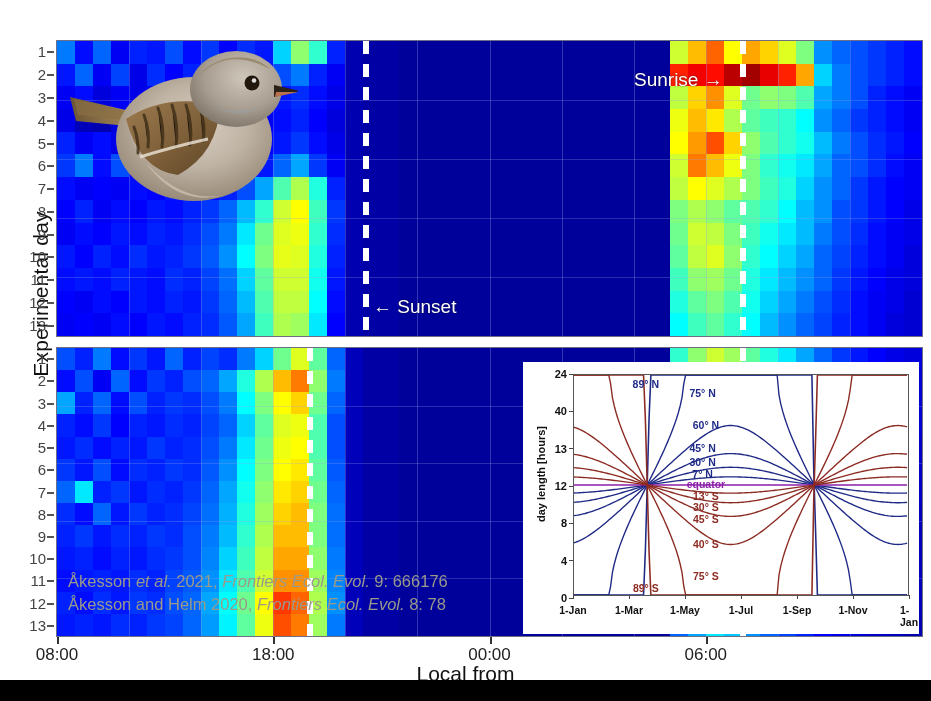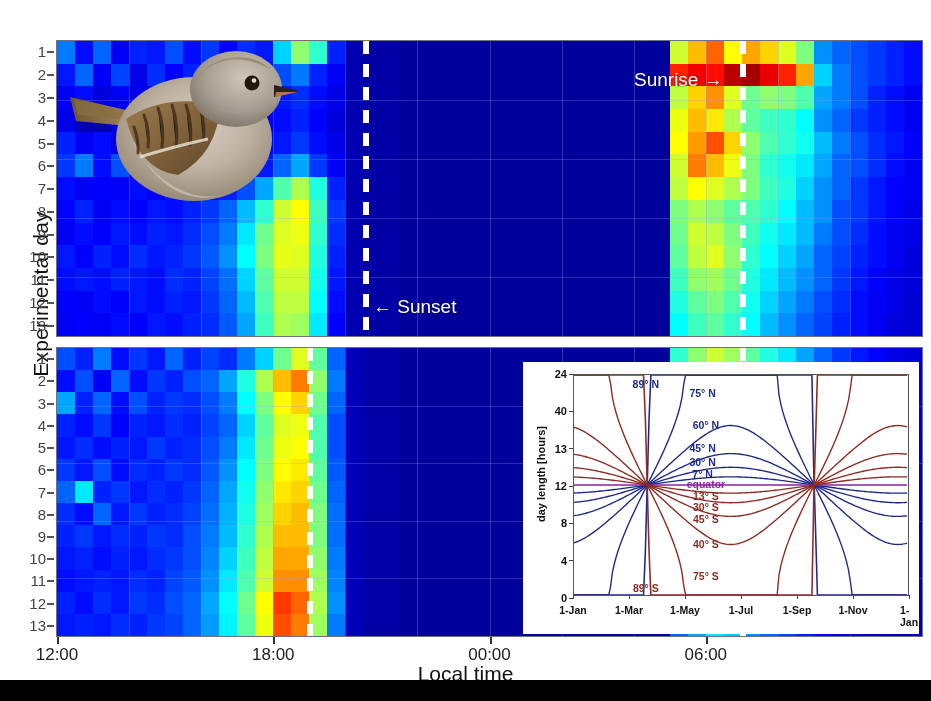--- a/index.html
+++ b/index.html
@@ -1435,20 +1435,22 @@
     <path d="M140 66 Q164 88 196 70 Q168 82 144 70 Z" fill="#9aa0a2" opacity=".8"></path>
 
     <circle cx="184" cy="48" r="7.5" fill="#21170d"></circle>
     <circle cx="186" cy="45.5" r="2.3" fill="#ffffff" opacity=".85"></circle>
 
     <path d="M206 50 L232 56 L206 62 Z" fill="#2b2118"></path>
     <path d="M208 57 L230 57 L207 62 Z" fill="#b9714e"></path>
   </svg>
 
   <div class="credit">
+    <div id="creditL2"><span>Åkesson </span><i>et al.</i><span> 2021, </span><i>Frontiers Ecol. Evol.</i><span> 9: 666176</span></div>
+    <div id="creditL3"><span>Åkesson and Helm 2020, </span><i>Frontiers Ecol. Evol.</i><span> 8: 78</span></div>
   </div>
 
   <div id="inset">
     <div class="ins-ylab">day length [hours]</div>
     <div id="insetTicksY">
         <div class="ins-yt" style="left:16px;top:234.0px">0</div>
         <div style="position:absolute;left:44px;top:233.5px;
             width:4px;height:1px;background:#444"></div>
         <div class="ins-yt" style="left:16px;top:196.7px">4</div>
         <div style="position:absolute;left:44px;top:196.2px;
@@ -1577,25 +1579,25 @@
       <div class="ytickmark" style="top:558.2px"></div>
       <div class="ytick" style="left:12px;width:34px;top:573.4px">11</div>
       <div class="ytickmark" style="top:580.4px"></div>
       <div class="ytick" style="left:12px;width:34px;top:595.7px">12</div>
       <div class="ytickmark" style="top:602.7px"></div>
       <div class="ytick" style="left:12px;width:34px;top:617.9px">13</div>
       <div class="ytickmark" style="top:624.9px"></div>
     </div>
   <div id="xticks">
       <div class="xtickmark" style="left:57.0px"></div>
-      <div class="xtick" style="left:57.0px;top:645px">12:00</div>
+      <div class="xtick" style="left:57.0px;top:645px">08:00</div>
       <div class="xtickmark" style="left:273.3px"></div>
       <div class="xtick" style="left:273.3px;top:645px">18:00</div>
       <div class="xtickmark" style="left:489.5px"></div>
       <div class="xtick" style="left:489.5px;top:645px">00:00</div>
       <div class="xtickmark" style="left:705.8px"></div>
       <div class="xtick" style="left:705.8px;top:645px">06:00</div>
     </div>
 
-  <div class="xlab">Local time</div>
+  <div class="xlab">Local from</div>
 
   <div id="blackbar"></div>
 </div>
 
 </body></html>

